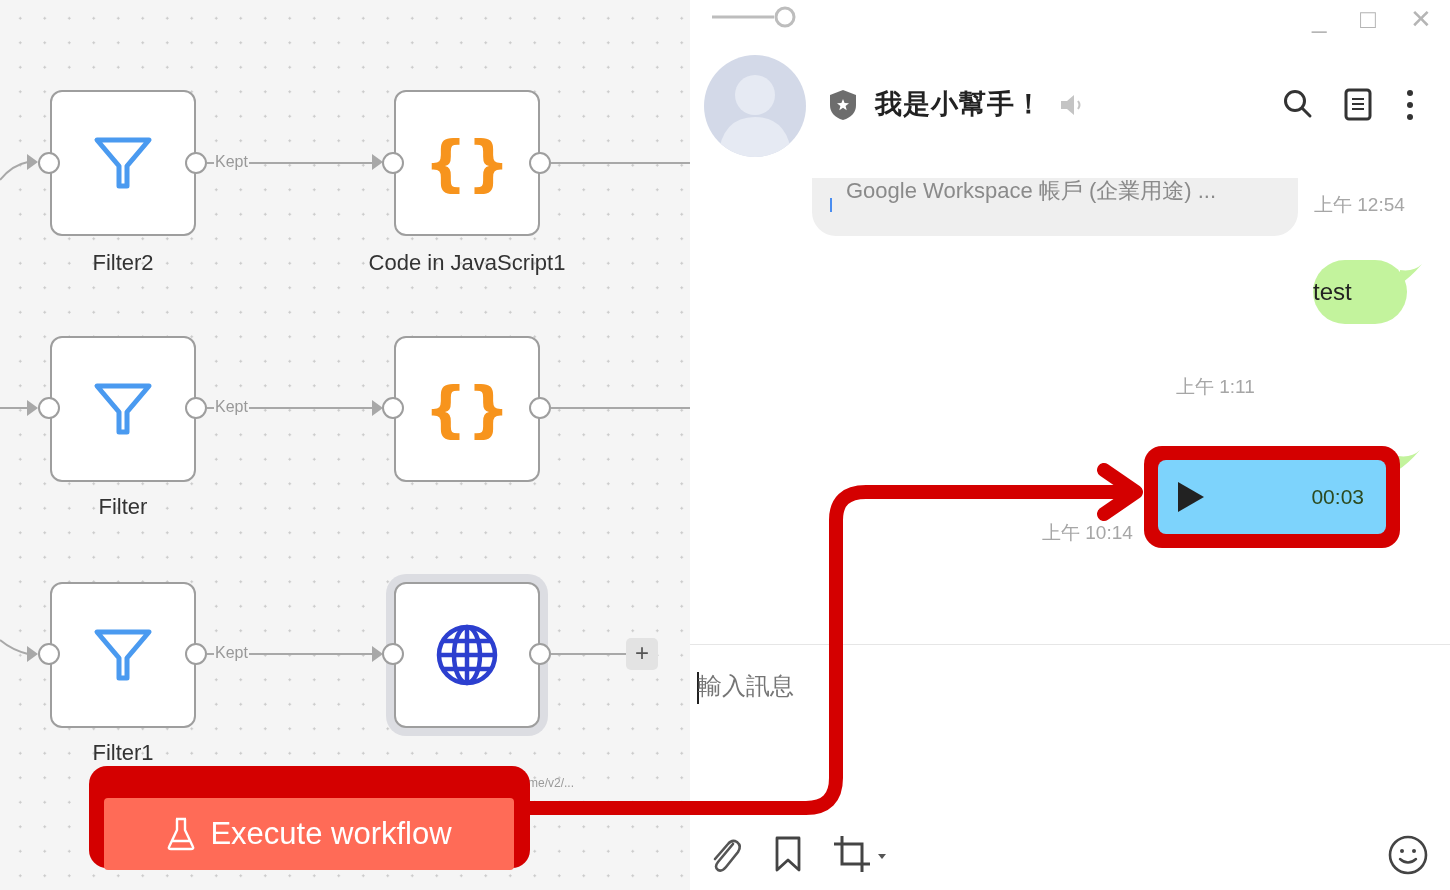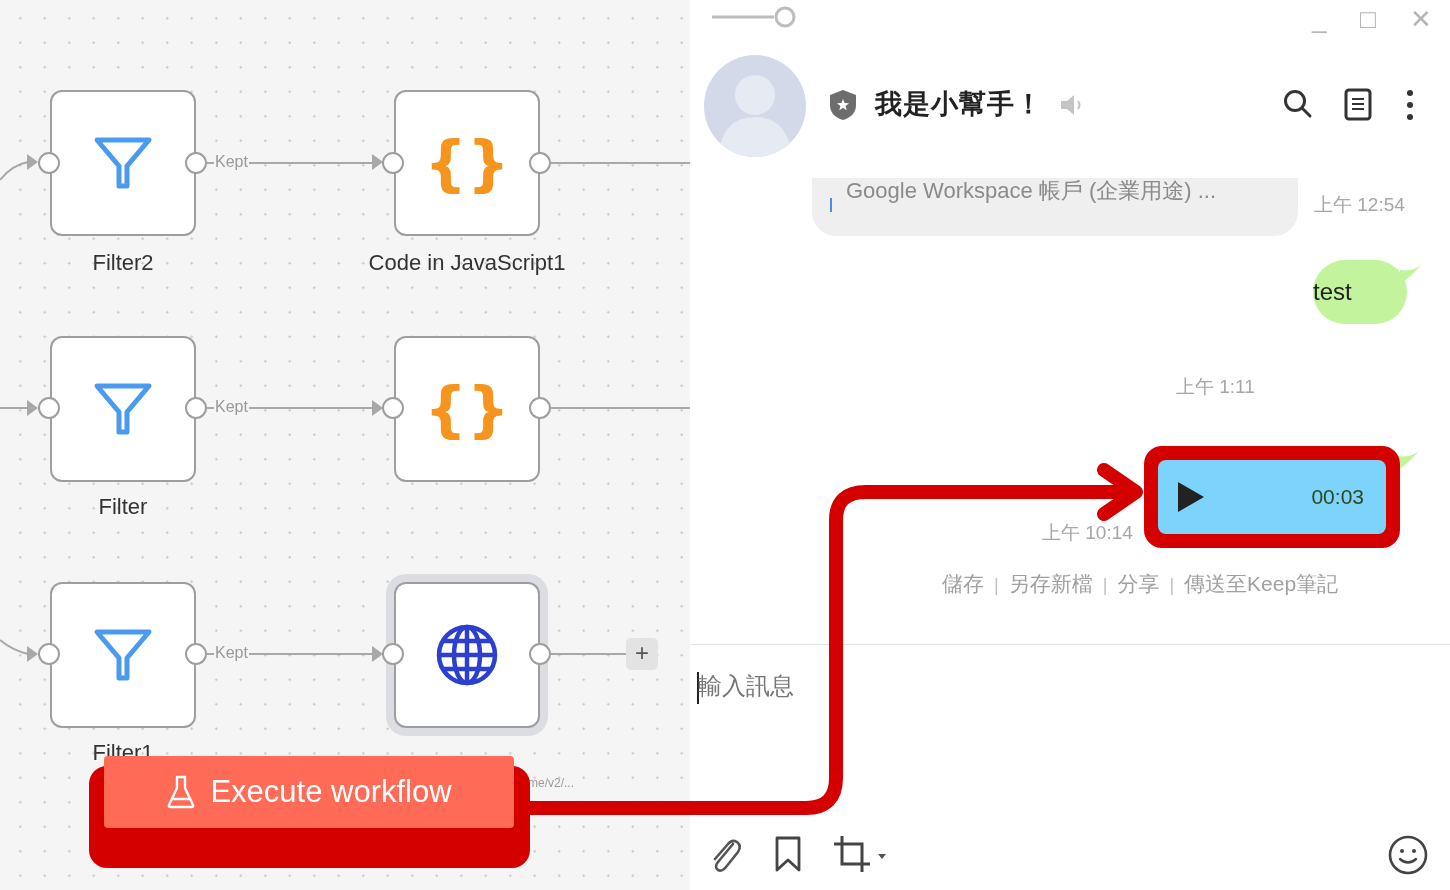--- a/index.html
+++ b/index.html
@@ -43,21 +43,21 @@
       position: absolute; width: 32px; height: 32px; border-radius: 5px;
       background: #e3e3e3; color: #555; font-size: 24px; line-height: 30px; text-align: center;
     }
 
     
     .exec-frame {
       position: absolute; left: 89px; top: 766px; width: 441px; height: 102px;
       background: #d40000; border-radius: 18px;
     }
     .exec-btn {
-      position: absolute; left: 104px; top: 756px; width: 410px; height: 72px;
+      position: absolute; left: 104px; top: 798px; width: 410px; height: 72px;
       background: #ff6b57; border-radius: 4px;
       display: flex; align-items: center; justify-content: center; gap: 14px;
       color: #fff; font-size: 31px;
     }
 
     
     .chat {
       position: absolute; left: 690px; top: 0; width: 760px; height: 890px; background: #fff;
     }
     .titlebar-slider { position: absolute; left: 20px; top: 6px; width: 90px; height: 22px; }
@@ -265,23 +265,20 @@
     </svg>
     <div class="audio-frame"></div>
     <div class="audio-bubble">
       <svg style="position:absolute;left:18px;top:20px;" width="30" height="34" viewBox="0 0 30 34">
         <path d="M2 2 L28 17 L2 32 Z" fill="#222"></path>
       </svg>
       <span class="audio-time">00:03</span>
     </div>
     <div class="ts" style="left:352px;top:520px;">上午 10:14</div>
 
-    <div class="actions-row">
-      <span>儲存</span><span class="sep">|</span><span>另存新檔</span><span class="sep">|</span><span>分享</span><span class="sep">|</span><span>傳送至Keep筆記</span>
-    </div>
 
     <div class="divider"></div>
     <div class="caret"></div>
     <input class="composer" type="text" placeholder="輸入訊息" style="">
 
     <svg class="tool-icon" style="left:16px;" width="38" height="40" viewBox="0 0 38 40">
       <path d="M27 10 L12 28 Q8 33 12 36 Q16 38 20 33 L32 18 Q36 12 31 8 Q26 5 22 10 L9 25" fill="none" stroke="#555" stroke-width="2.6" stroke-linecap="round"></path>
     </svg>
     <svg class="tool-icon" style="left:82px;" width="32" height="40" viewBox="0 0 32 40">
       <path d="M5 4 H27 V36 L16 26 L5 36 Z" fill="none" stroke="#444" stroke-width="2.8" stroke-linejoin="round"></path>

